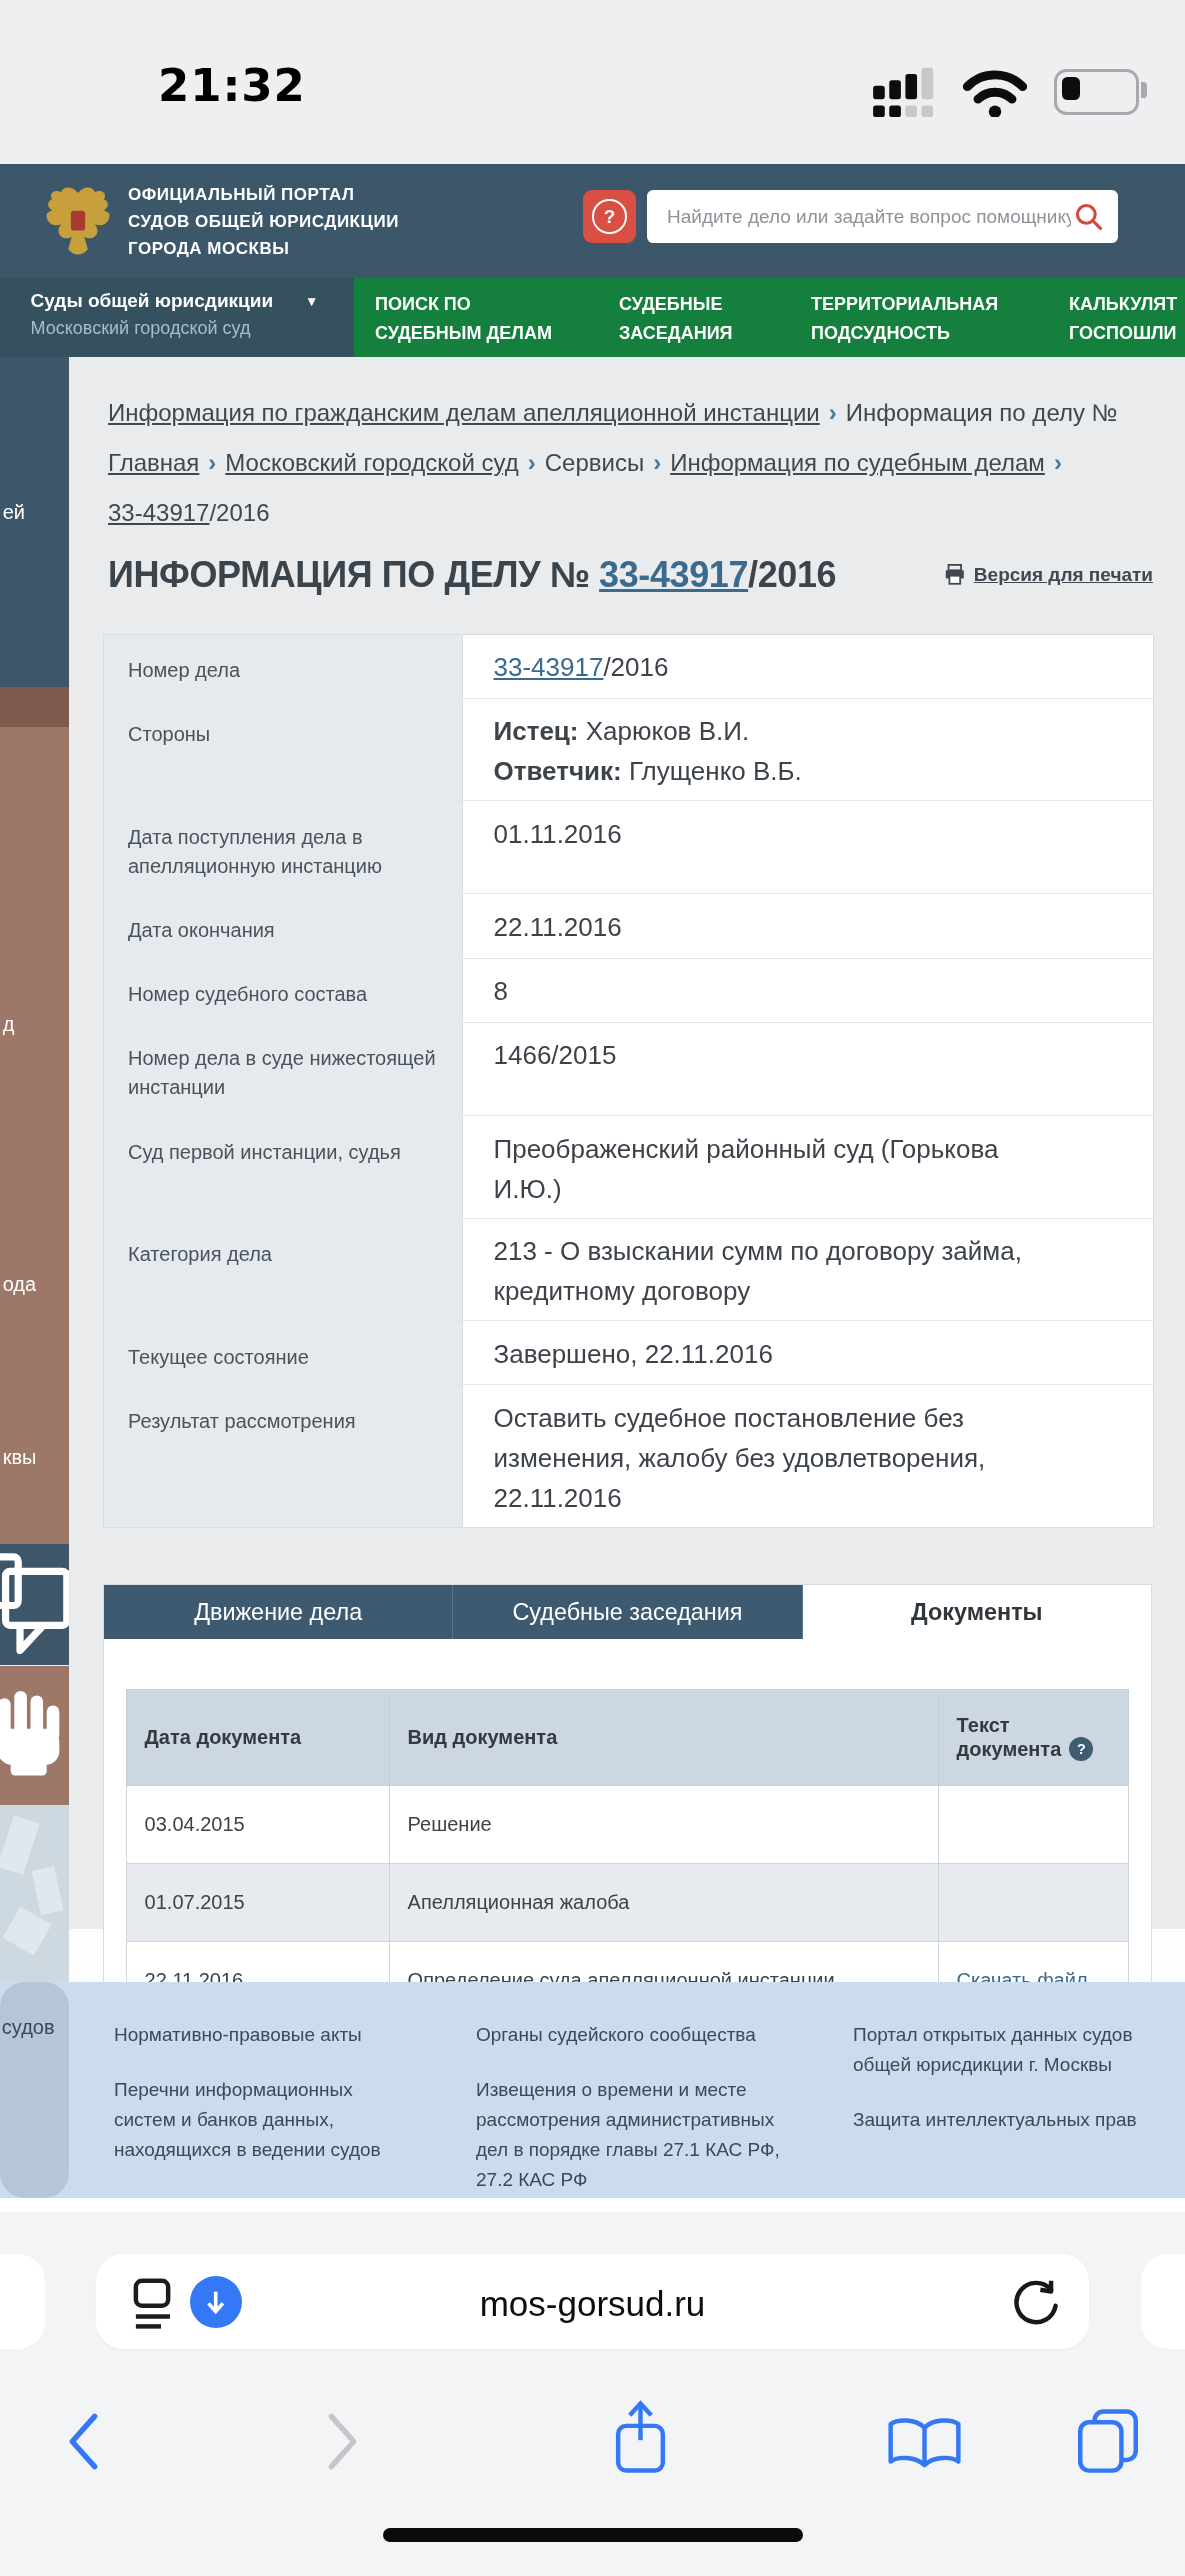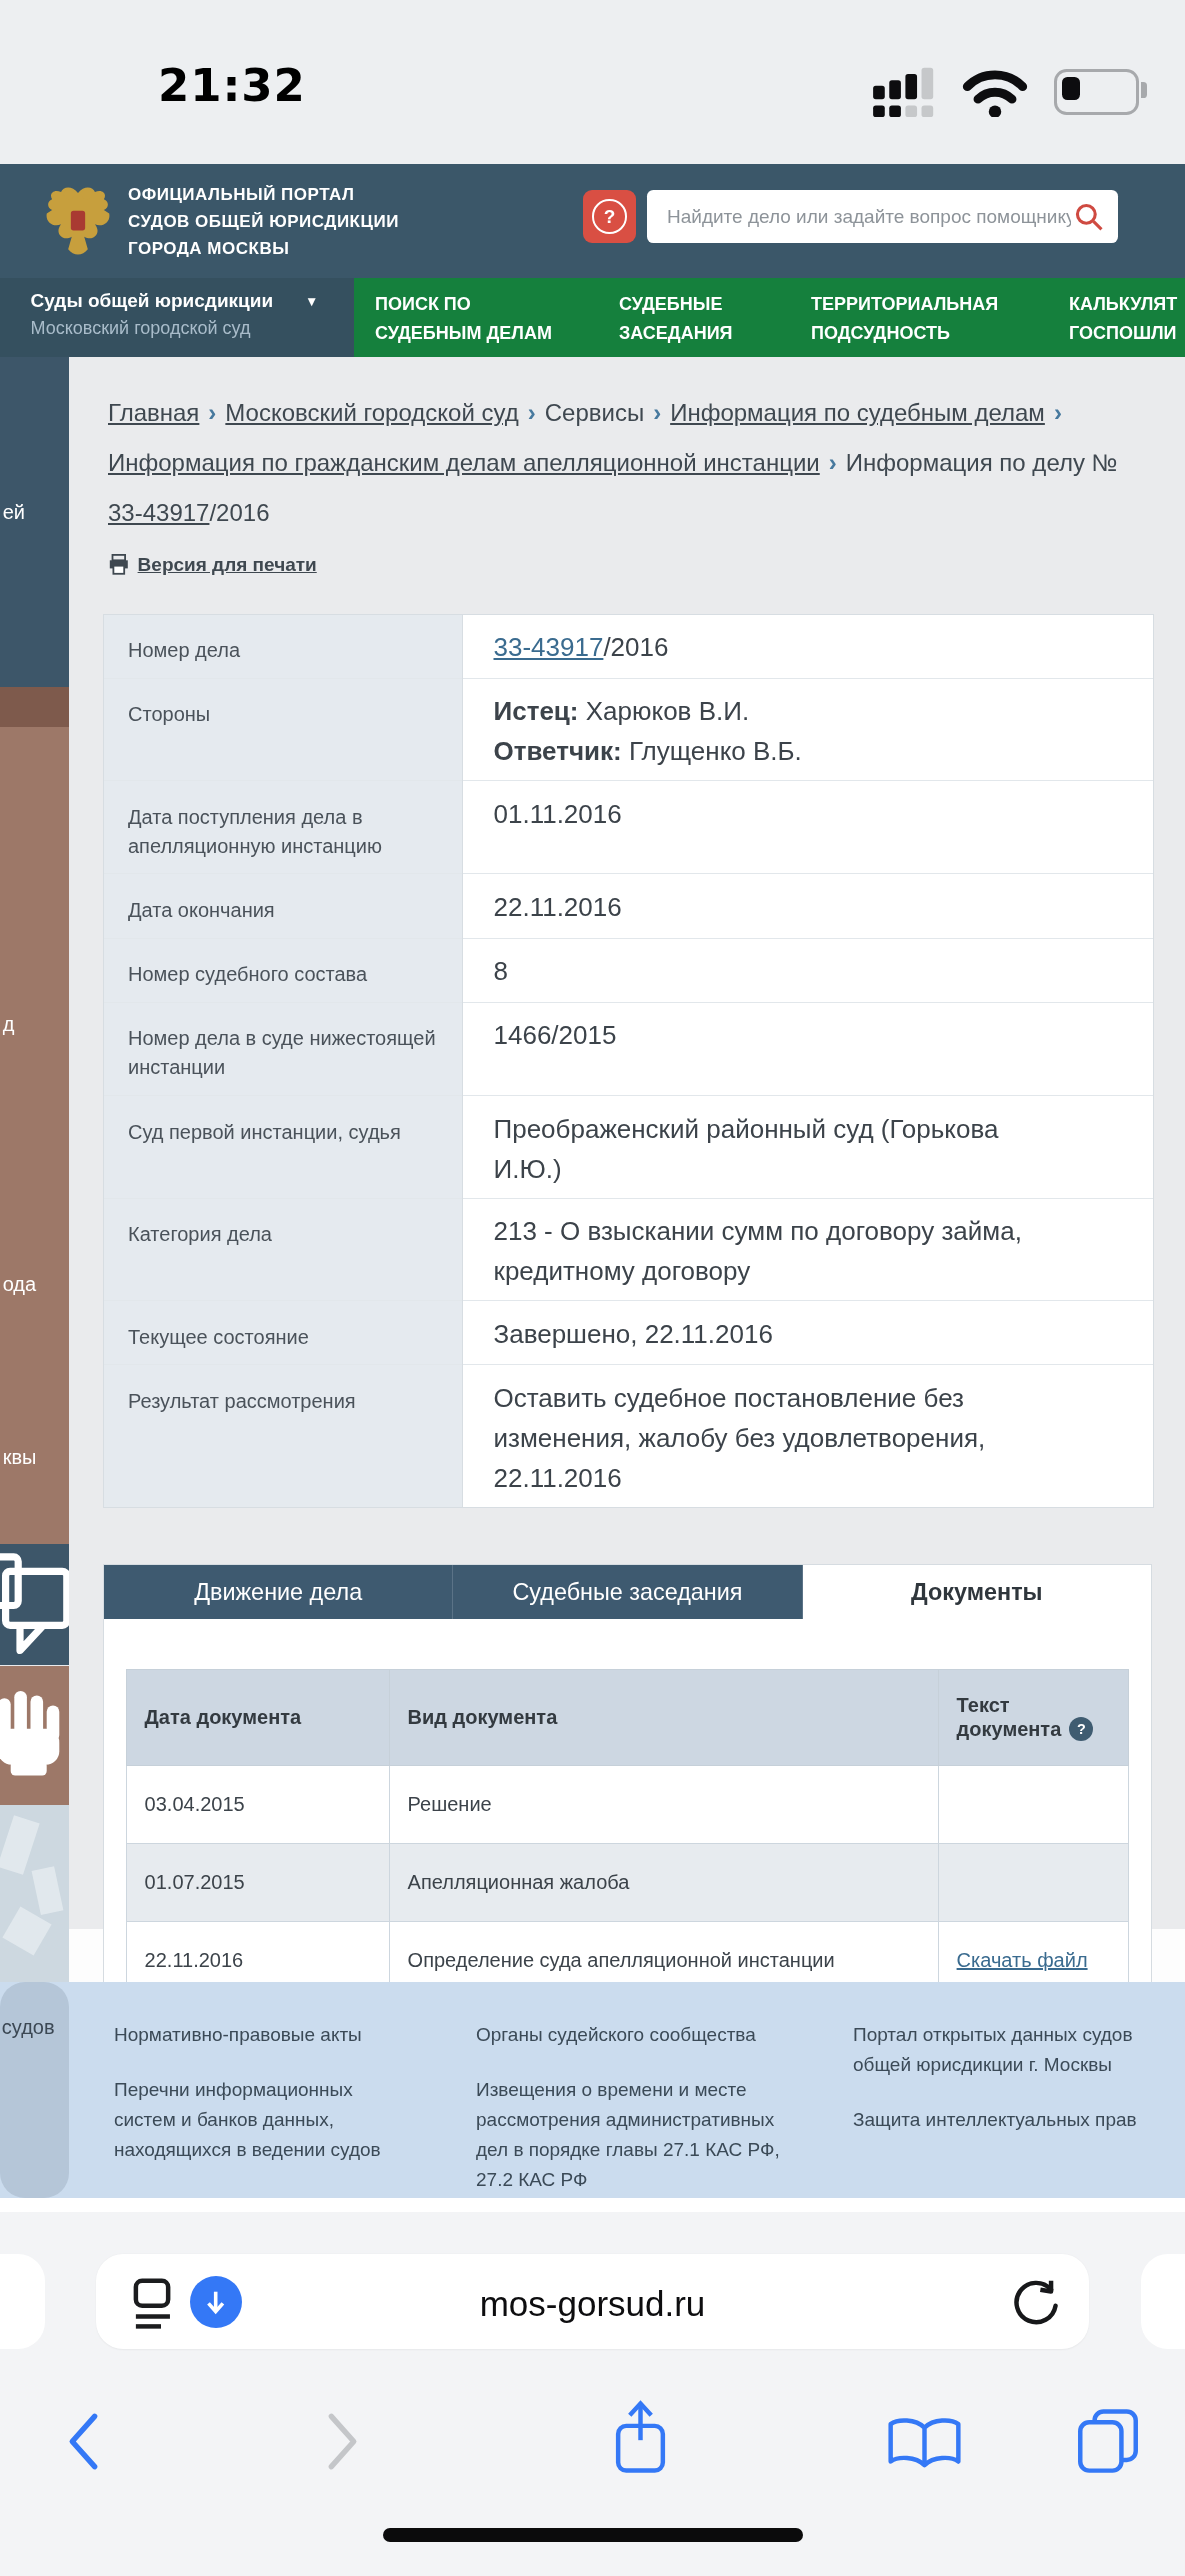--- a/index.html
+++ b/index.html
@@ -240,31 +240,34 @@
         <div class="map-shape" style="left:5.4px;top:12.6px;width:27px;height:54px;transform:rotate(18deg)"></div>
         <div class="map-shape" style="left:36px;top:63px;width:23.4px;height:45px;transform:rotate(-12deg)"></div>
         <div class="map-shape" style="left:9px;top:108px;width:36px;height:36px;transform:rotate(30deg)"></div>
       </div>
     </div>
 
     <div class="content">
 
       <div class="breadcrumbs">
         <div>
+          <span class="crumb-link">Информация по гражданским делам апелляционной инстанции</span><span class="crumb-sep">›</span><span class="crumb-plain">Информация по делу №</span>
+        </div>
+        <div>
           <span class="crumb-link">Главная</span><span class="crumb-sep">›</span><span class="crumb-link">Московский городской суд</span><span class="crumb-sep">›</span><span class="crumb-plain">Сервисы</span><span class="crumb-sep">›</span><span class="crumb-link">Информация по судебным делам</span><span class="crumb-sep">›</span>
-        </div>
-        <div>
-          <span class="crumb-link">Информация по гражданским делам апелляционной инстанции</span><span class="crumb-sep">›</span><span class="crumb-plain">Информация по делу №</span>
         </div>
         <div>
           <span class="crumb-plain crumb-num">33-43917</span><span class="crumb-plain">/2016</span>
         </div>
       </div>
 
       <div class="titlerow">
+        <div class="page-title">
+          <span>ИНФОРМАЦИЯ ПО ДЕЛУ № </span><span class="tnum">33-43917</span><span>/2016</span>
+        </div>
         <div class="print-link">
           <svg width="21.6" height="21.6" viewBox="0 0 24 24">
             <rect x="5" y="1" width="14" height="6" fill="none" stroke="#3f4850" stroke-width="2"></rect>
             <rect x="2" y="7" width="20" height="9" fill="#3f4850"></rect>
             <rect x="6" y="13" width="12" height="9" fill="#fff" stroke="#3f4850" stroke-width="2"></rect>
           </svg>
           <span>Версия для печати</span>
         </div>
       </div>
 

